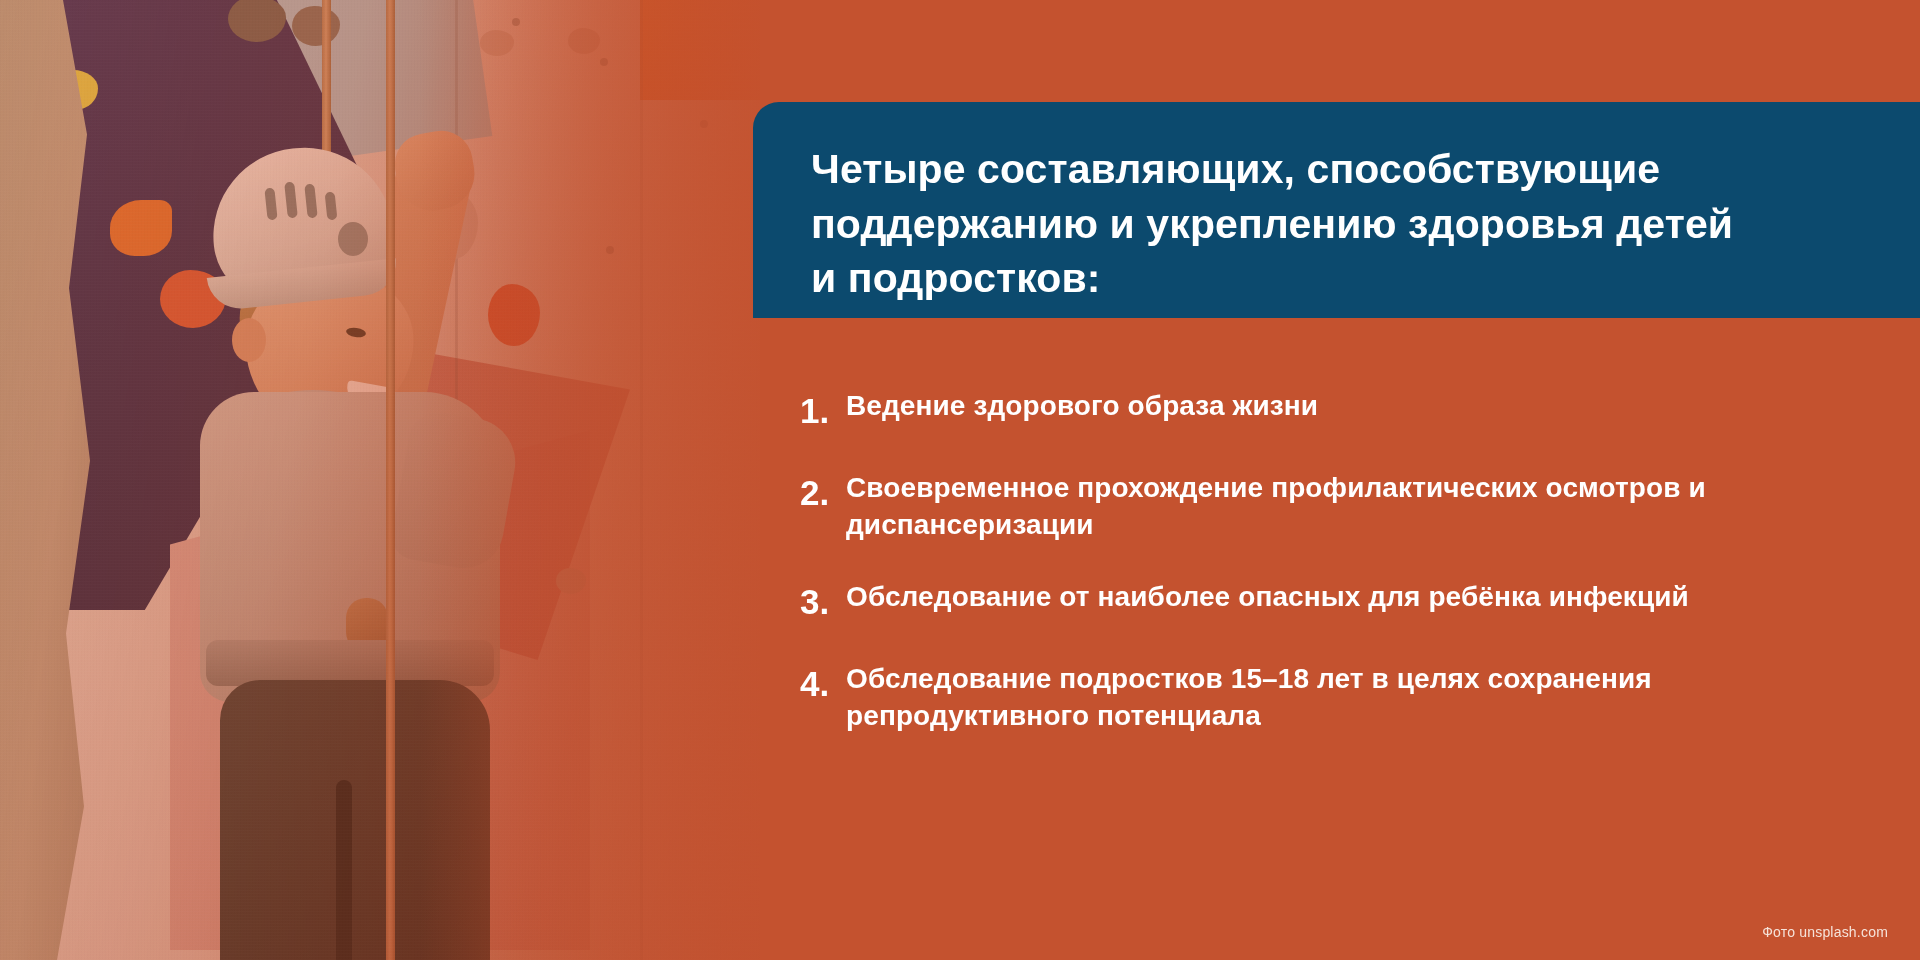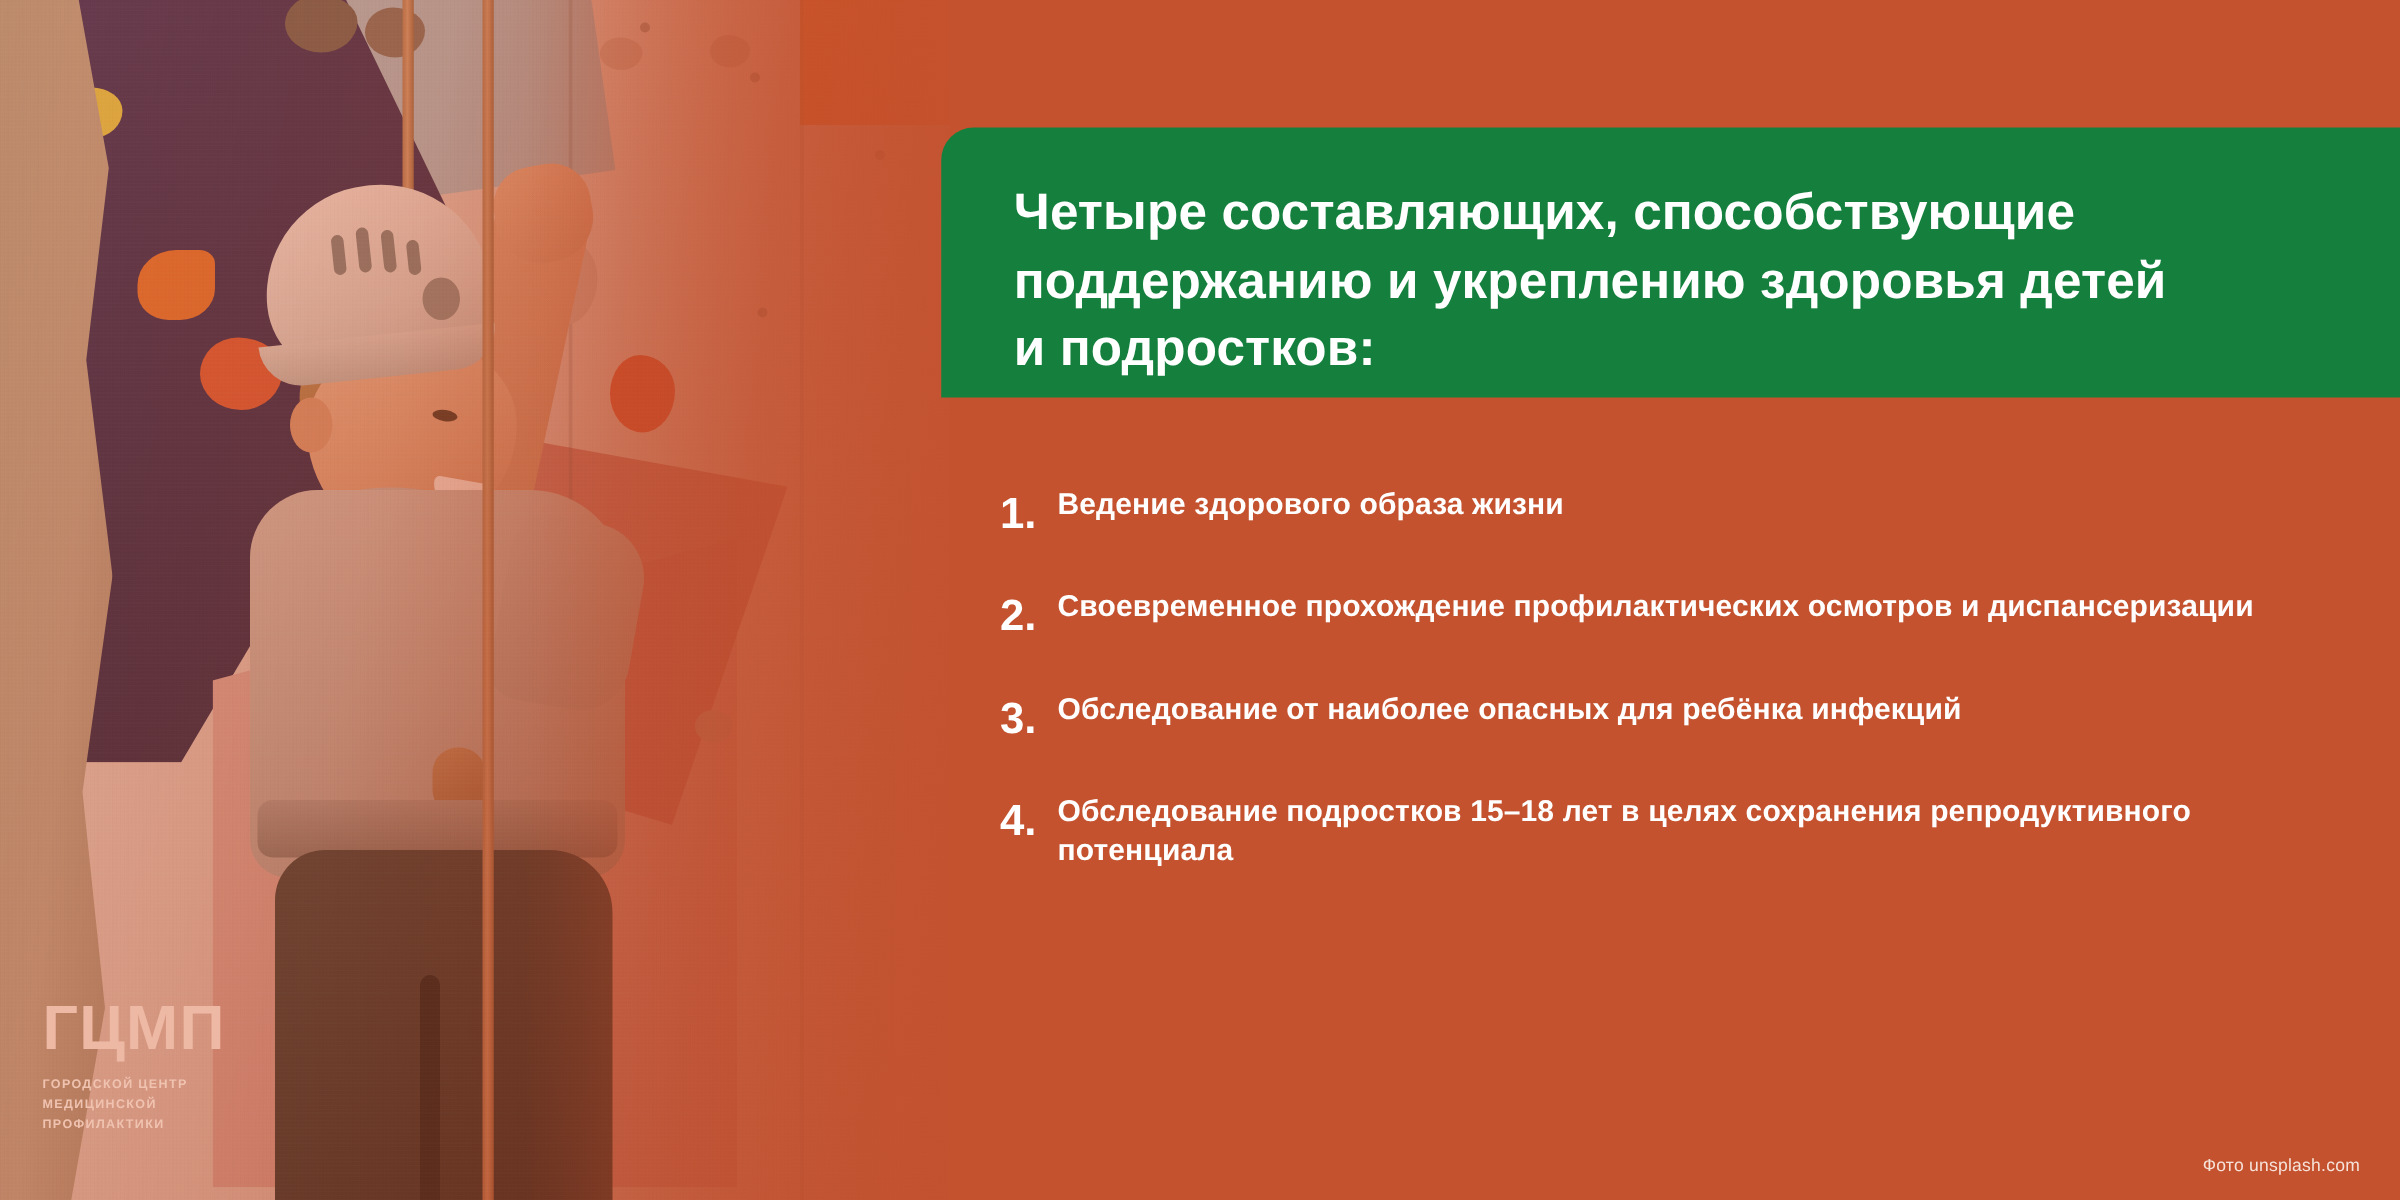--- a/index.html
+++ b/index.html
@@ -216,21 +216,21 @@
   .field {
     position:absolute; left:760px; top:0; width:1160px; height:960px;
     background:#c4522f;
   }
 
   
   .heading-panel {
     position:absolute;
     left:753px; top:102px;
     width:1167px; height:216px;
-    background:#15803d;
+    background:#0c4a6e;
     border-radius:26px 0 0 0;
     padding:40px 52px 0 58px;
   }
   .heading-text {
     color:#ffffff;
     font-size:41px;
     font-weight:700;
     line-height:1.33;
     letter-spacing:.1px;
     white-space:pre-line;
@@ -251,21 +251,21 @@
   .item-num {
     flex:0 0 auto;
     width:46px;
     color:#ffffff;
     font-size:35px;
     font-weight:700;
     line-height:1.31;
   }
   .item-text {
     color:#ffffff;
-    font-size:24px;
+    font-size:28px;
     font-weight:700;
     line-height:1.31;
     letter-spacing:.1px;
   }
 
   
   .logo {
     position:absolute;
     left:34px; bottom:52px;
     width:260px;
@@ -390,22 +390,16 @@
     <li class="list-item">
       <span class="item-num">3.</span>
       <span class="item-text">Обследование от наиболее опасных для ребёнка инфекций</span>
     </li>
     <li class="list-item">
       <span class="item-num">4.</span>
       <span class="item-text">Обследование подростков 15–18 лет в целях сохранения репродуктивного потенциала</span>
     </li>
   </ol>
 
-  <div class="logo">
-    <div class="logo-mark">ГЦМП</div>
-    <div class="logo-sub">ГОРОДСКОЙ ЦЕНТР
-МЕДИЦИНСКОЙ
-ПРОФИЛАКТИКИ</div>
-  </div>
 
   <div class="credit">Фото unsplash.com</div>
 
 </div>
 
 </body></html>

